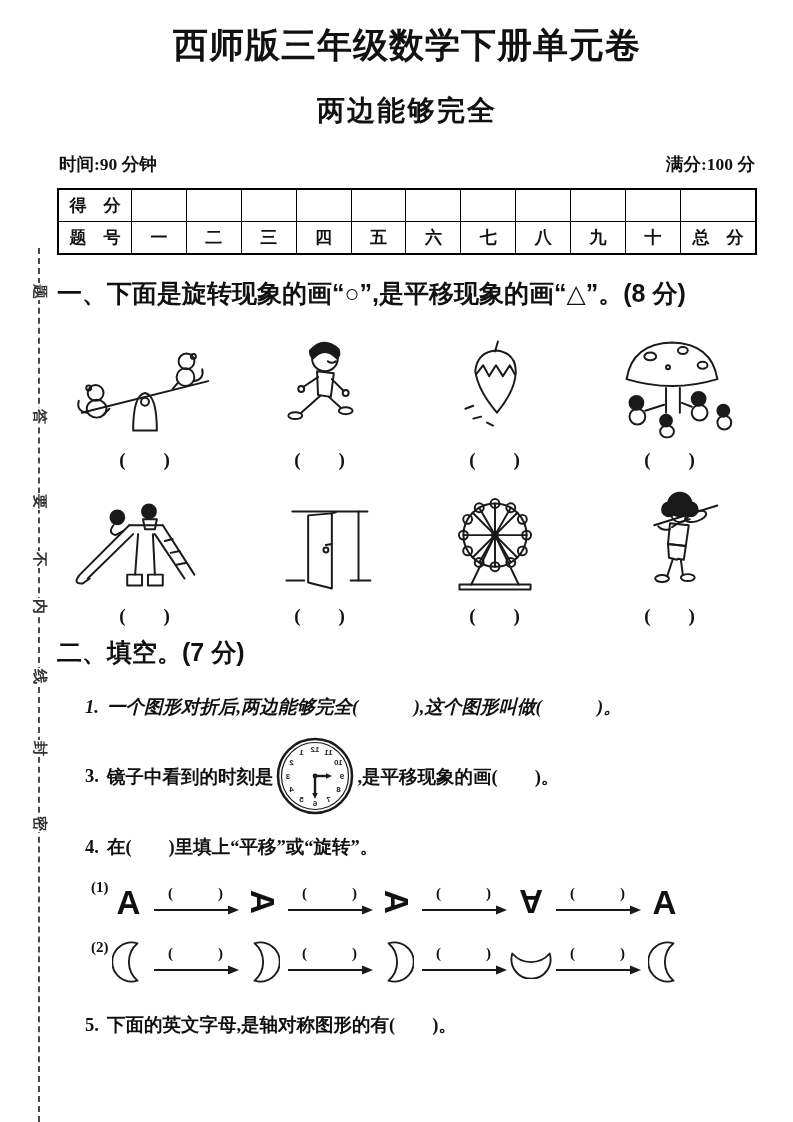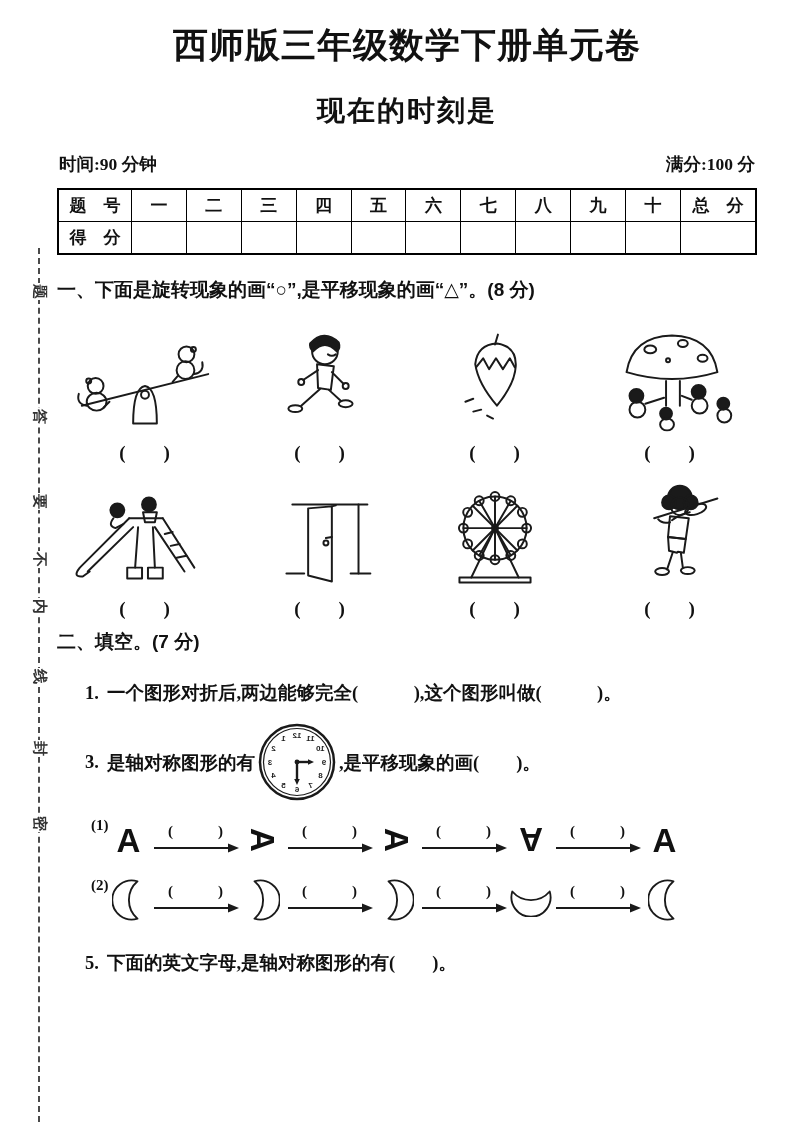--- a/index.html
+++ b/index.html
@@ -40,39 +40,39 @@
   }
   table.score td{
     border:1.5px solid #000;height:31px;text-align:center;
     font-size:17px;font-weight:700;padding:0;overflow:hidden;
   }
   table.score td.col-label{width:72px;}
   table.score td.col-total{width:74px;}
 
   
   .sec-heading{
-    margin-top:22px;font-size:19px;font-weight:800;
+    margin-top:22px;font-size:25px;font-weight:800;
     font-family:"Liberation Sans","DejaVu Sans",sans-serif;
   }
   .pic-grid{
     margin-top:12px;display:grid;grid-template-columns:repeat(4,1fr);
     row-gap:8px;
   }
   .pic-cell{height:148px;display:flex;flex-direction:column;align-items:center;justify-content:flex-end;}
   .pic-cell svg{flex:0 0 auto;}
   .pic-blank{font-size:19px;font-weight:700;margin-top:6px;line-height:20px;}
   .lineart{stroke:#1a1a1a;fill:none;stroke-width:2;stroke-linecap:round;stroke-linejoin:round;}
 
   
   .item{
     margin-left:28px;padding-left:28px;text-indent:-28px;
     font-size:18.5px;font-weight:700;line-height:44px;
   }
   .item .num{font-family:"Liberation Serif",serif;font-weight:800;padding-right:8px;}
-  .q1{margin-top:16px;}
+  .q1{margin-top:16px;font-style:italic;}
   .q2{margin-top:10px;}
   .q3row{
     margin-top:2px;margin-left:28px;display:flex;align-items:center;
     font-size:18.5px;font-weight:700;height:90px;
   }
   .q3row .num{font-weight:800;padding-right:8px;}
   .q4{margin-top:4px;}
   .seq-row{
     margin-left:34px;display:flex;align-items:center;height:54px;margin-top:6px;
   }
@@ -101,55 +101,55 @@
       <div class="seal-char" style="top: 350px;">内</div>
       <div class="seal-char" style="top: 420px;">线</div>
       <div class="seal-char" style="top: 492px;">封</div>
       <div class="seal-char" style="top: 567px;">密</div>
     </div>
 </div>
 
 <div class="content">
 
   <div class="title">西师版三年级数学下册单元卷</div>
-  <div class="subtitle">现在的时刻是</div>
+  <div class="subtitle">两边能够完全</div>
   <div class="info-row">
     <span>时间:90 分钟</span>
     <span>满分:100 分</span>
   </div>
 
   <table class="score">
     <tbody>
+      <tr id="score-row2">
+          <td class="col-label">得　分</td>
+          <td></td>
+          <td></td>
+          <td></td>
+          <td></td>
+          <td></td>
+          <td></td>
+          <td></td>
+          <td></td>
+          <td></td>
+          <td></td>
+          <td class="col-total"></td>
+        </tr>
       <tr id="score-row1">
           <td class="col-label">题　号</td>
           <td>一</td>
           <td>二</td>
           <td>三</td>
           <td>四</td>
           <td>五</td>
           <td>六</td>
           <td>七</td>
           <td>八</td>
           <td>九</td>
           <td>十</td>
           <td class="col-total">总　分</td>
-        </tr>
-      <tr id="score-row2">
-          <td class="col-label">得　分</td>
-          <td></td>
-          <td></td>
-          <td></td>
-          <td></td>
-          <td></td>
-          <td></td>
-          <td></td>
-          <td></td>
-          <td></td>
-          <td></td>
-          <td class="col-total"></td>
         </tr>
     </tbody>
   </table>
 
   <div class="sec-heading">一、下面是旋转现象的画“○”,是平移现象的画“△”。(8 分)</div>
 
   <div class="pic-grid">
 
     <div class="pic-cell">
       <svg width="158" height="112" viewBox="0 0 160 110">
@@ -325,21 +325,21 @@
     </div>
   </div>
 
   <div class="sec-heading" style="margin-top:10px">二、填空。(7 分)</div>
 
   <div class="item q1"><span class="num">1.</span><span>一个图形对折后,两边能够完全(　　　),这个图形叫做(　　　)。</span></div>
 
 
   <div class="q3row">
     <span class="num">3.</span>
-    <span>是轴对称图形的有</span>
+    <span>镜子中看到的时刻是</span>
     <span class="clockwrap">
       <svg width="80" height="80" viewBox="0 0 80 80">
         <circle cx="40" cy="40" r="37" fill="none" stroke="#1a1a1a" stroke-width="2.5"></circle>
         <circle cx="40" cy="40" r="33.5" fill="none" stroke="#1a1a1a" stroke-width="1.2"></circle>
         <g id="clock-numbers" transform="translate(80 0) scale(-1 1)" font-family="Liberation Sans, DejaVu Sans, sans-serif" font-size="8" font-weight="700" fill="#1a1a1a">
             <text x="53.5" y="19.4" text-anchor="middle">1</text>
             <text x="63.4" y="29.3" text-anchor="middle">2</text>
             <text x="67.0" y="42.8" text-anchor="middle">3</text>
             <text x="63.4" y="56.3" text-anchor="middle">4</text>
             <text x="53.5" y="66.2" text-anchor="middle">5</text>
@@ -354,20 +354,21 @@
         <line x1="40" y1="40" x2="40" y2="58" stroke="#1a1a1a" stroke-width="2.4"></line>
         <polygon points="40,63 37.2,57 42.8,57" fill="#1a1a1a"></polygon>
         <line x1="40" y1="40" x2="52" y2="40" stroke="#1a1a1a" stroke-width="2.4"></line>
         <polygon points="57,40 51,37.2 51,42.8" fill="#1a1a1a"></polygon>
         <circle cx="40" cy="40" r="2.4" fill="#1a1a1a"></circle>
       </svg>
     </span>
     <span>,是平移现象的画(　　)。</span>
   </div>
 
+  <div class="item q4"><span class="num">4.</span><span>在(　　)里填上“平移”或“旋转”。</span></div>
 
   <div class="seq-row" id="seq-row-1">
       <span class="seq-label">(1)</span>
       <span class="seq-glyph letter" style="transform: rotate(0deg);">A</span>
       <span class="arrow-stack">
         <span class="seq-bracket">(　　　)</span>
         <span><svg width="86" height="13" viewBox="0 0 86 13">
             <line x1="1" y1="8" x2="78" y2="8" stroke="#1a1a1a" stroke-width="2"></line>
             <polygon points="86,8 75,3.5 75,12.5" fill="#1a1a1a"></polygon>
           </svg></span>

